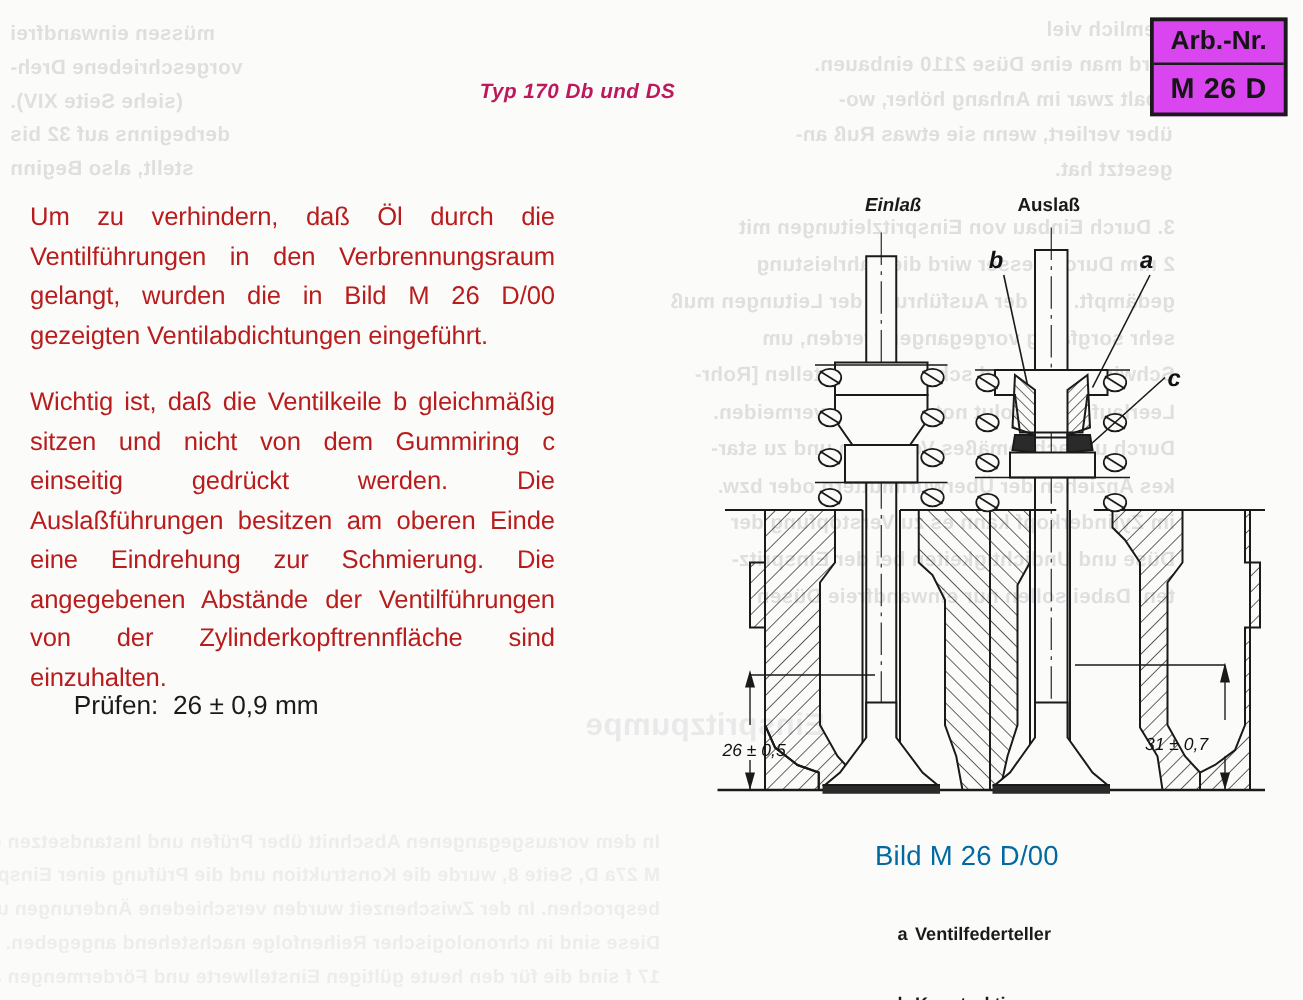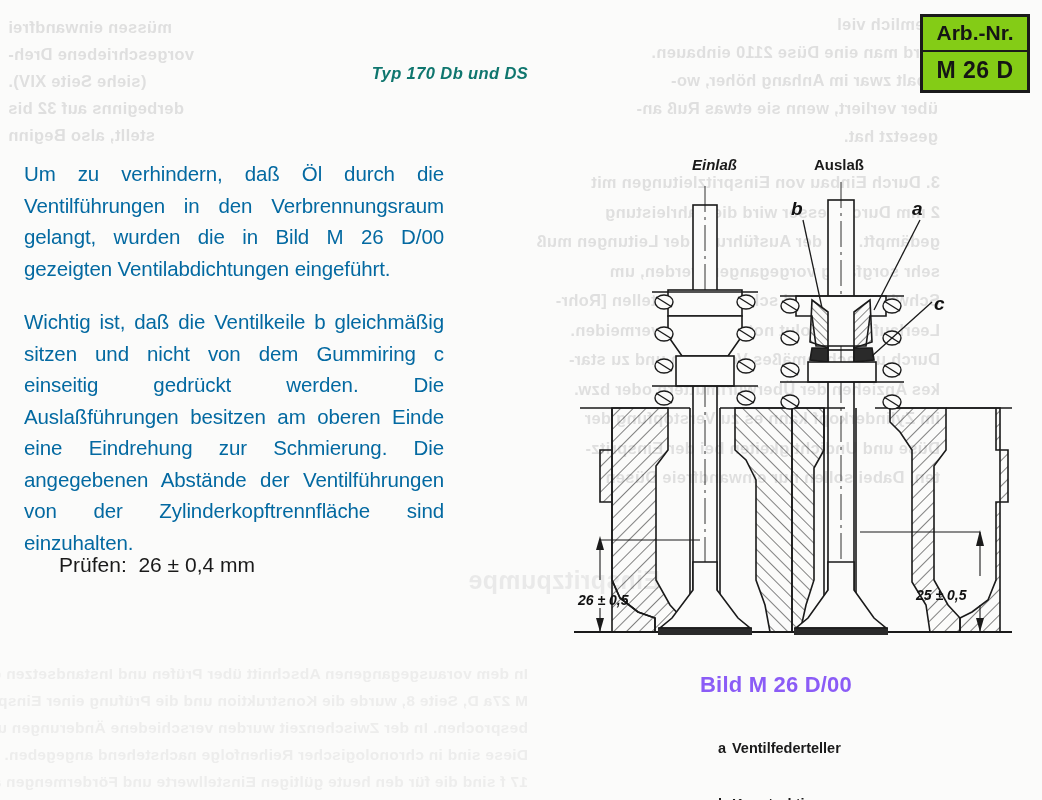--- a/index.html
+++ b/index.html
@@ -48,30 +48,31 @@
   }
   .subtitle {
     position: absolute;
     left: 0; top: 64px;
     width: 900px;
     text-align: center;
     font-size: 16.5px;
     font-style: italic;
     font-weight: bold;
     letter-spacing: .4px;
-    color: #0f766e;
+    color: #be185d;
+    padding-left: 12px;
   }
 
   
   .arb-box {
     position: absolute;
     right: 12px; top: 14px;
     width: 104px;
     border: 3px solid #1a1a1a;
-    background: #84cc16;
+    background: #d946ef;
   }
   .arb-top, .arb-bot {
     text-align: center;
     font-weight: bold;
     color: #151515;
   }
   .arb-top {
     font-size: 21px;
     padding: 4px 0 5px;
     border-bottom: 2.5px solid #1a1a1a;
@@ -85,21 +86,21 @@
 
   
   .body-col {
     position: absolute;
     left: 24px; top: 158px;
     width: 420px;
   }
   .para {
     font-size: 20.5px;
     line-height: 31.5px;
-    color: #0369a1;
+    color: #b91c1c;
     margin: 0 0 22px 0;
     text-align: justify;
     letter-spacing: -0.1px;
   }
   .specs {
     position: absolute;
     left: 24px; top: 512px;
     font-size: 21px;
     line-height: 35px;
     color: #1a1a1a;
@@ -122,31 +123,31 @@
     position: absolute;
     font-size: 19px;
     font-style: italic;
     font-weight: bold;
     color: #111;
   }
   .dim {
     position: absolute;
     font-size: 14px;
     font-style: italic;
-    font-weight: bold;
+    font-weight: normal;
     color: #111;
     white-space: nowrap;
   }
 
   .caption {
     position: absolute;
     left: 700px; top: 672px;
     font-size: 22px;
-    font-weight: bold;
-    color: #8b5cf6;
+    font-weight: normal;
+    color: #0369a1;
     letter-spacing: .2px;
   }
   .legend {
     position: absolute;
     left: 718px; top: 703px;
     font-size: 14.5px;
     font-weight: bold;
     line-height: 19.5px;
     color: #1a1a1a;
   }
@@ -193,35 +194,35 @@
     <div class="arb-bot">M 26 D</div>
   </div>
 
   <div class="body-col">
     <p class="para">Um zu verhindern, daß Öl durch die Ventilführungen in den Verbrennungsraum gelangt, wurden die in Bild M 26 D/00 gezeigten Ventilabdichtungen eingeführt.</p>
     <p class="para">Wichtig ist, daß die Ventilkeile b gleichmäßig sitzen und nicht von dem Gummiring c einseitig gedrückt werden. Die Auslaßführungen besitzen am oberen Einde eine Eindrehung zur Schmierung. Die angegebenen Abstände der Ventilführungen von der Zylinderkopftrennfläche sind einzuhalten.</p>
   </div>
 
   <div class="specs">
     <div class="row">
-      <span>Prüfen:</span>&nbsp;&nbsp;<span>26 ± 0,4 mm</span>
+      <span>Prüfen:</span>&nbsp;&nbsp;<span>26 ± 0,9 mm</span>
     </div>
   </div>
 
   <div class="figure">
 
     <div class="fig-label" style="left:132px; top:6px;font-style:italic;">Einlaß</div>
     <div class="fig-label" style="left:254px; top:6px;">Auslaß</div>
 
     <div class="callout" style="left:231px; top:48px;">b</div>
     <div class="callout" style="left:352px; top:48px;">a</div>
     <div class="callout" style="left:374px; top:143px;">c</div>
 
     <div class="dim" style="left:18px;  top:442px;">26 ± 0,5</div>
-    <div class="dim" style="left:356px; top:437px;">25 ± 0,5</div>
+    <div class="dim" style="left:356px; top:437px;">31 ± 0,7</div>
 
     <svg width="470" height="520" viewBox="0 0 470 520">
       <defs>
 
         <pattern id="hatchR" width="9" height="9" patternUnits="userSpaceOnUse" patternTransform="rotate(45)">
           <line x1="0" y1="0" x2="0" y2="9" stroke="#1a1a1a" stroke-width="1.1"></line>
         </pattern>
 
         <pattern id="hatchL" width="9" height="9" patternUnits="userSpaceOnUse" patternTransform="rotate(-45)">
           <line x1="0" y1="0" x2="0" y2="9" stroke="#1a1a1a" stroke-width="1.1"></line>

